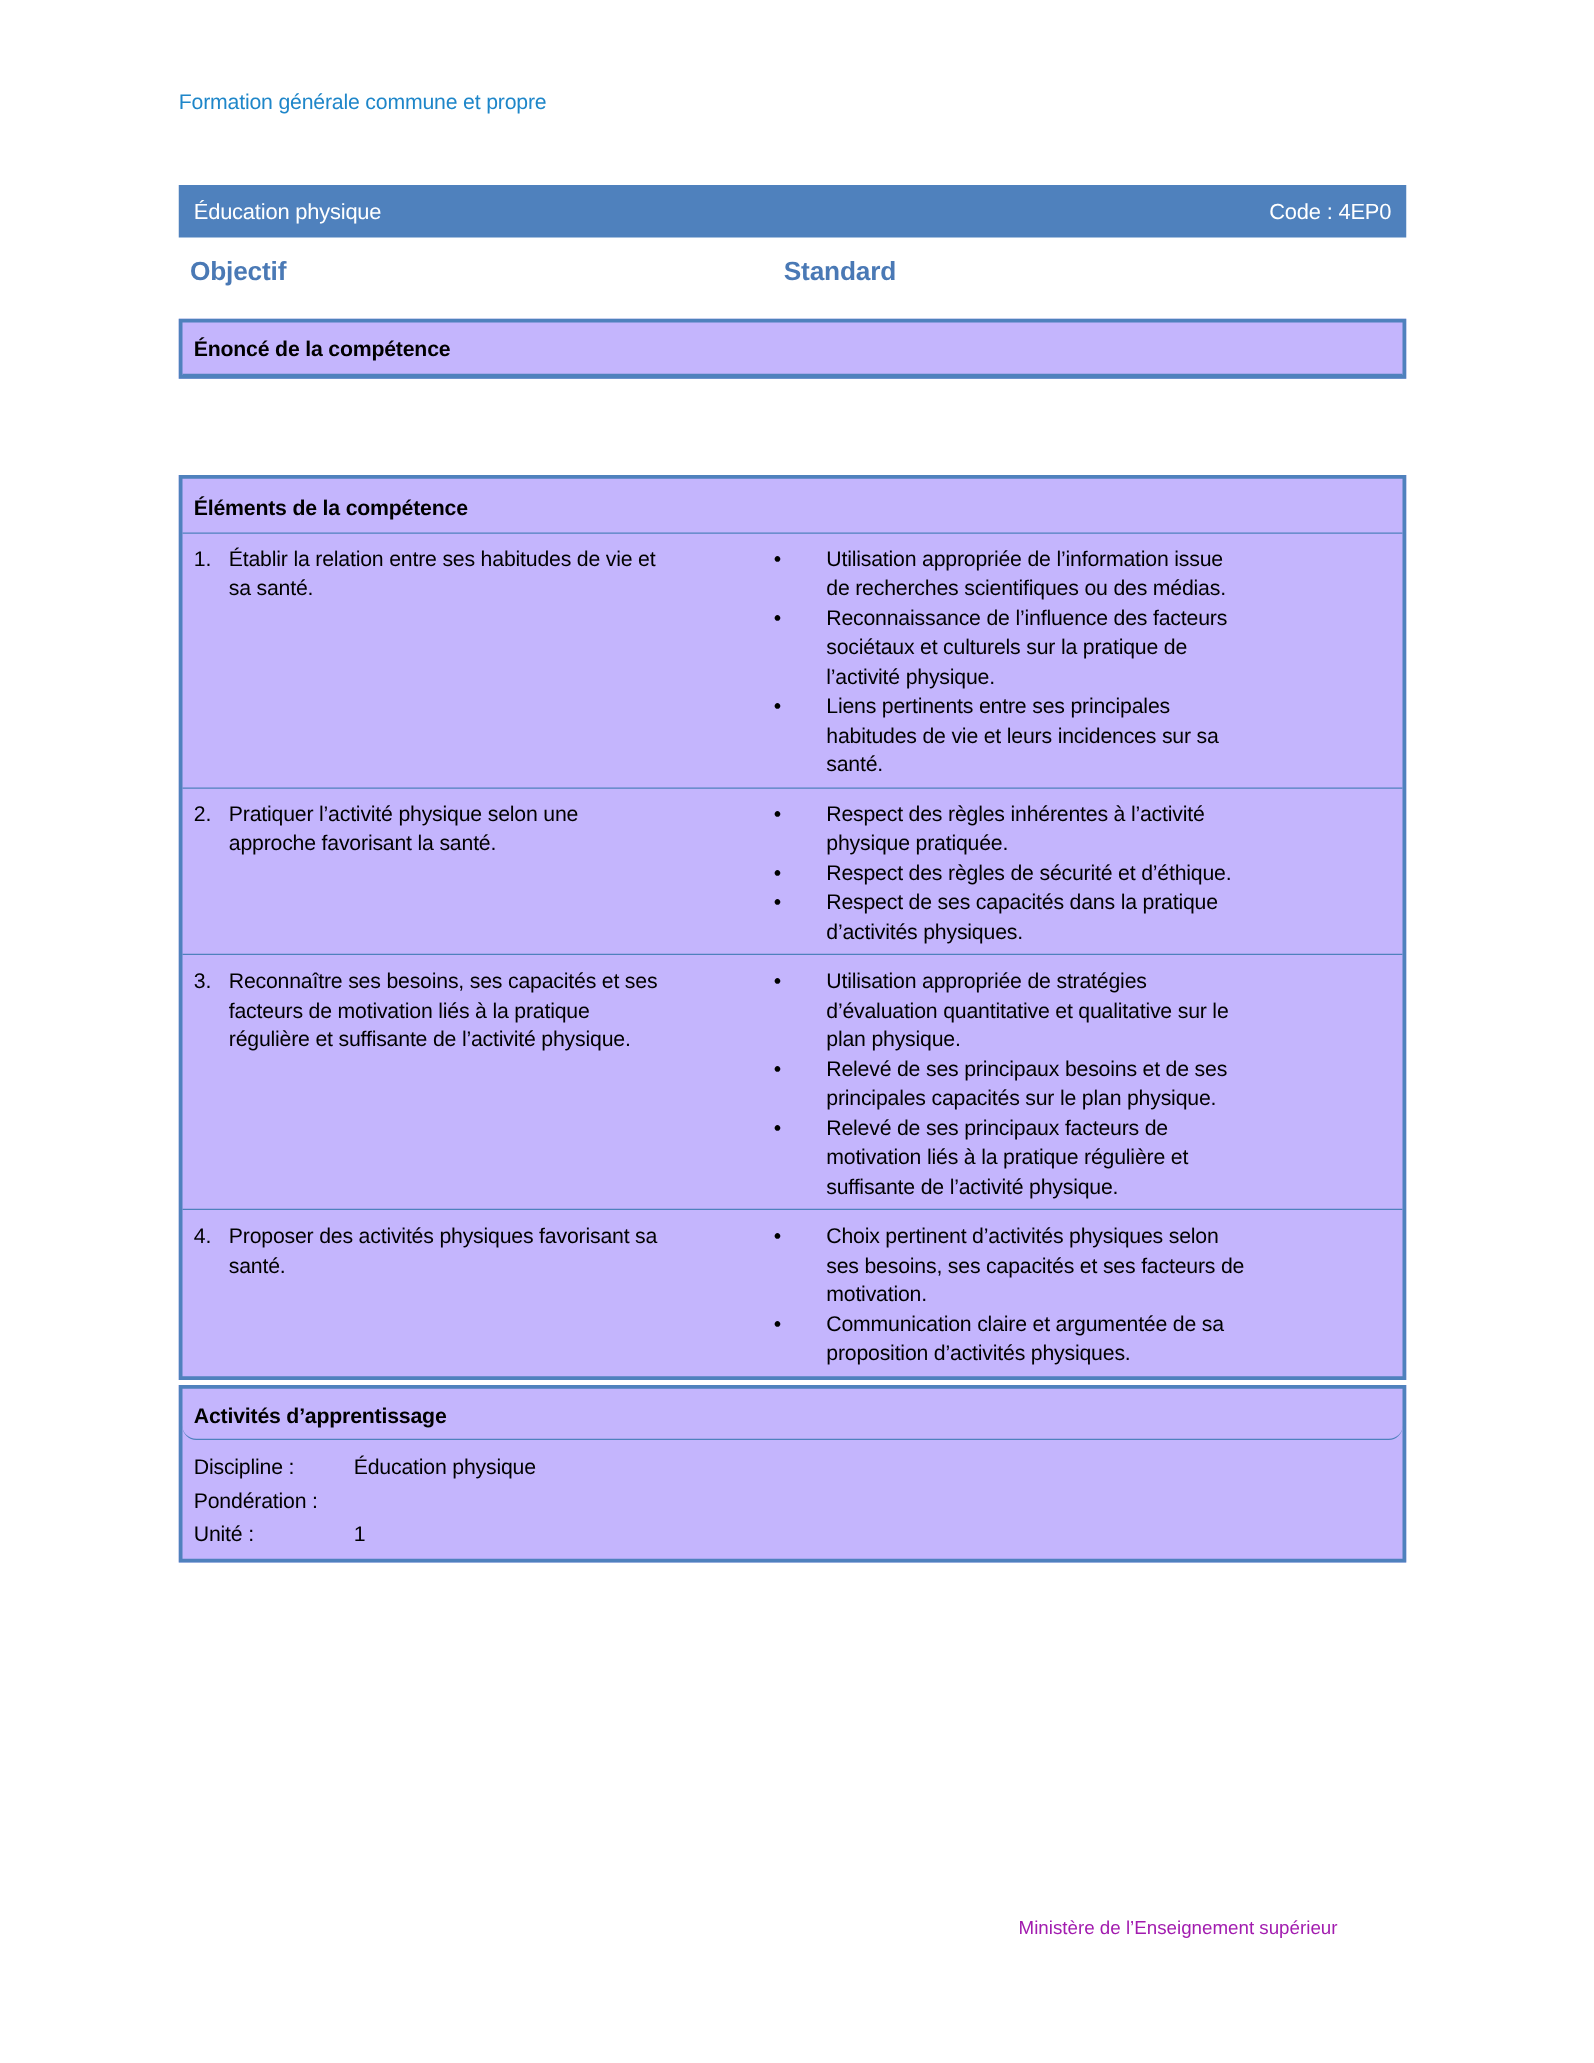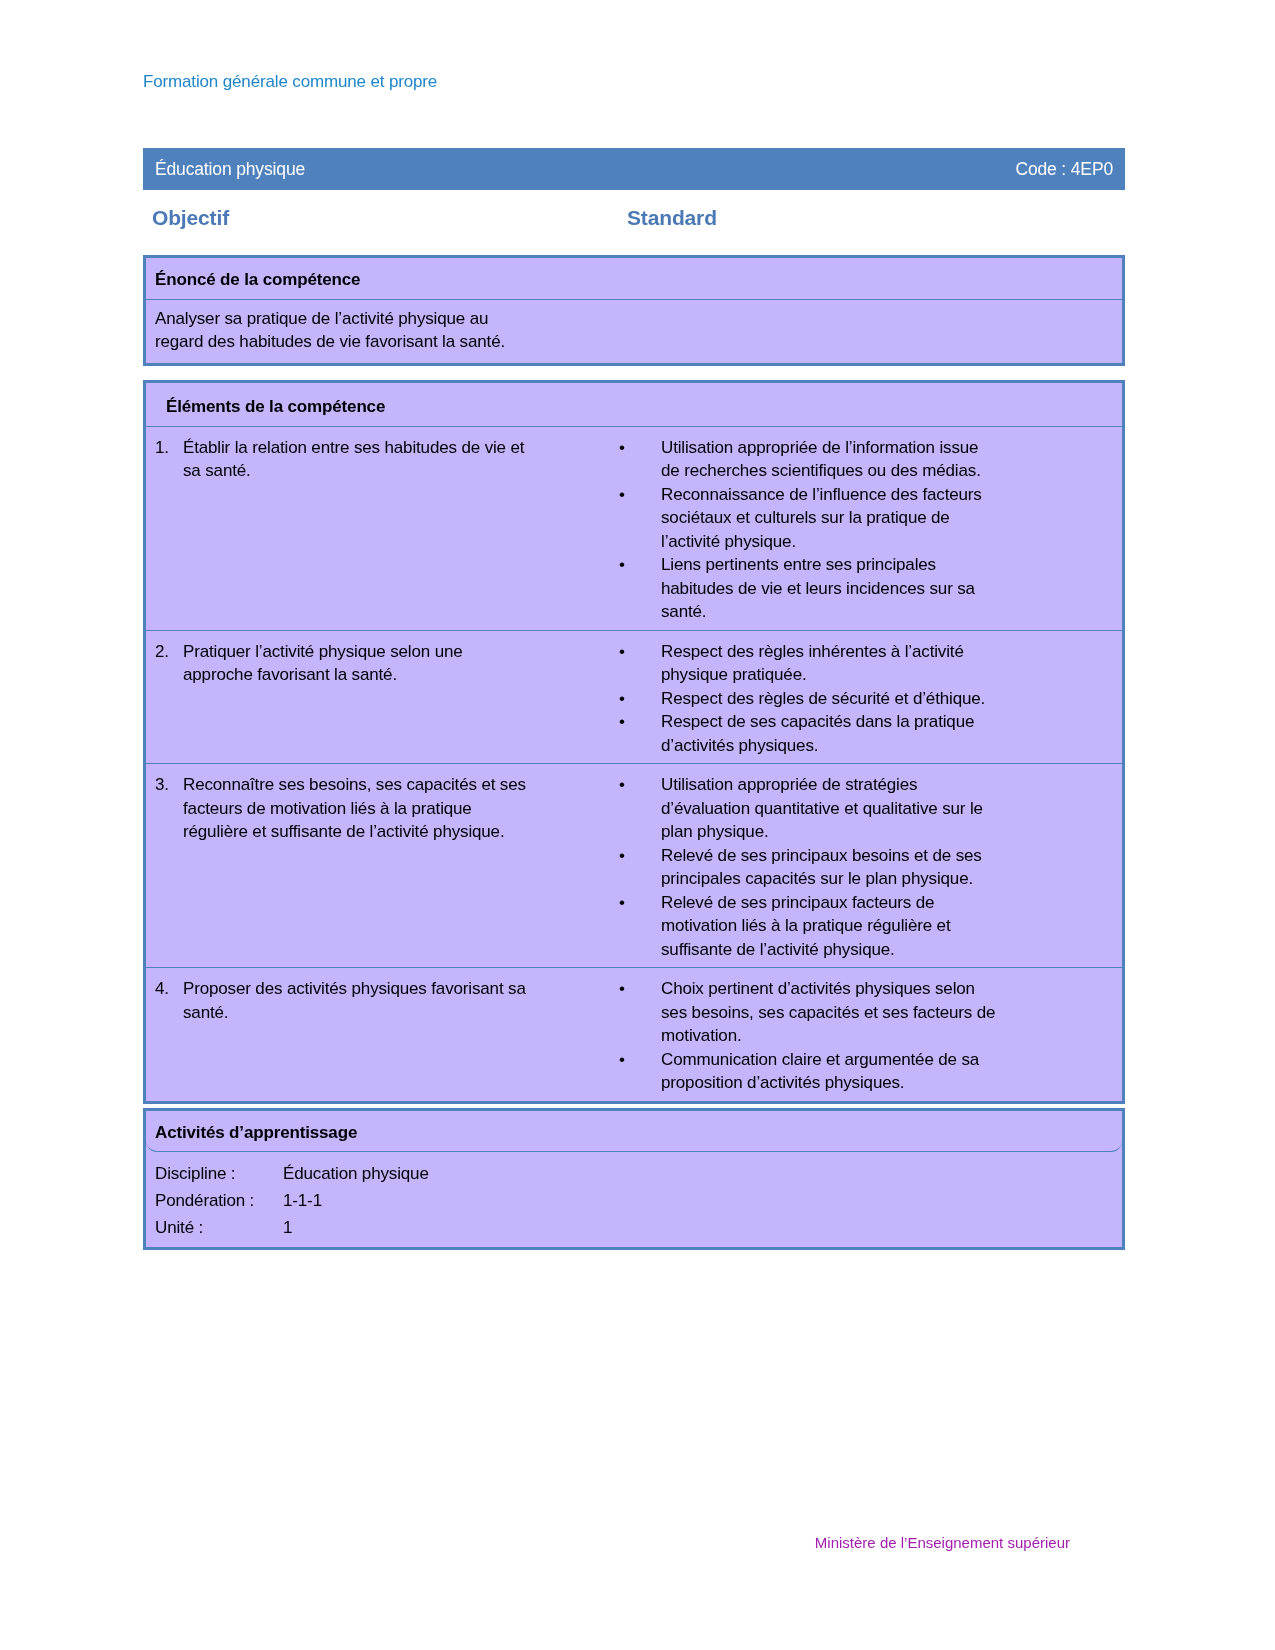--- a/index.html
+++ b/index.html
@@ -54,21 +54,21 @@
     padding:7px 9px 9px 9px;
     line-height:23.5px;
   }
 
   .comp{top:380px;}
   .comp-header-row{display:flex;border-bottom:1px solid #4f81bd;}
   .comp-left{width:465px;box-sizing:border-box;flex:none;}
   .comp-right{flex:1;box-sizing:border-box;}
   .tbl-headcell{
     font-weight:bold;
-    padding:12px 9px 7px 20px;
+    padding:12px 9px 7px 9px;
     line-height:23.5px;
   }
   .comp-row{display:flex;border-bottom:1px solid #4f81bd;}
   .comp-row:last-child{border-bottom:none;}
   .num-item{
     display:flex;
     padding:9px 8px 6px 9px;
     line-height:23.5px;
   }
   .num{width:28px;flex:none;}
@@ -110,22 +110,20 @@
     <span>Code : 4EP0</span>
   </div>
 
   <div class="col-heads">
     <span class="col-head objectif">Objectif</span>
     <span class="col-head standard">Standard</span>
   </div>
 
   <div class="tbl enonce">
     <div class="tbl-head">Énoncé de la compétence</div>
-    <div class="tbl-body pre">Analyser sa pratique de l’activité physique au
-regard des habitudes de vie favorisant la santé.</div>
   </div>
 
   <div class="tbl comp">
     <div class="comp-header-row">
       <div class="comp-left tbl-headcell">Éléments de la compétence</div>
     </div>
 
     <div class="comp-row">
       <div class="comp-left">
         <div class="num-item">
@@ -237,21 +235,20 @@
 
   <div class="tbl activ">
     <div class="tbl-head">Activités d’apprentissage</div>
     <div class="tbl-body">
       <div class="field-row">
         <span class="f-label">Discipline :</span>
         <span class="f-value">Éducation physique</span>
       </div>
       <div class="field-row">
         <span class="f-label">Pondération :</span>
-        <span class="f-value">1-1-1</span>
       </div>
       <div class="field-row">
         <span class="f-label">Unité :</span>
         <span class="f-value">1</span>
       </div>
     </div>
   </div>
 
   <div class="footer">
     <span class="ministry">Ministère de l’Enseignement supérieur</span>

